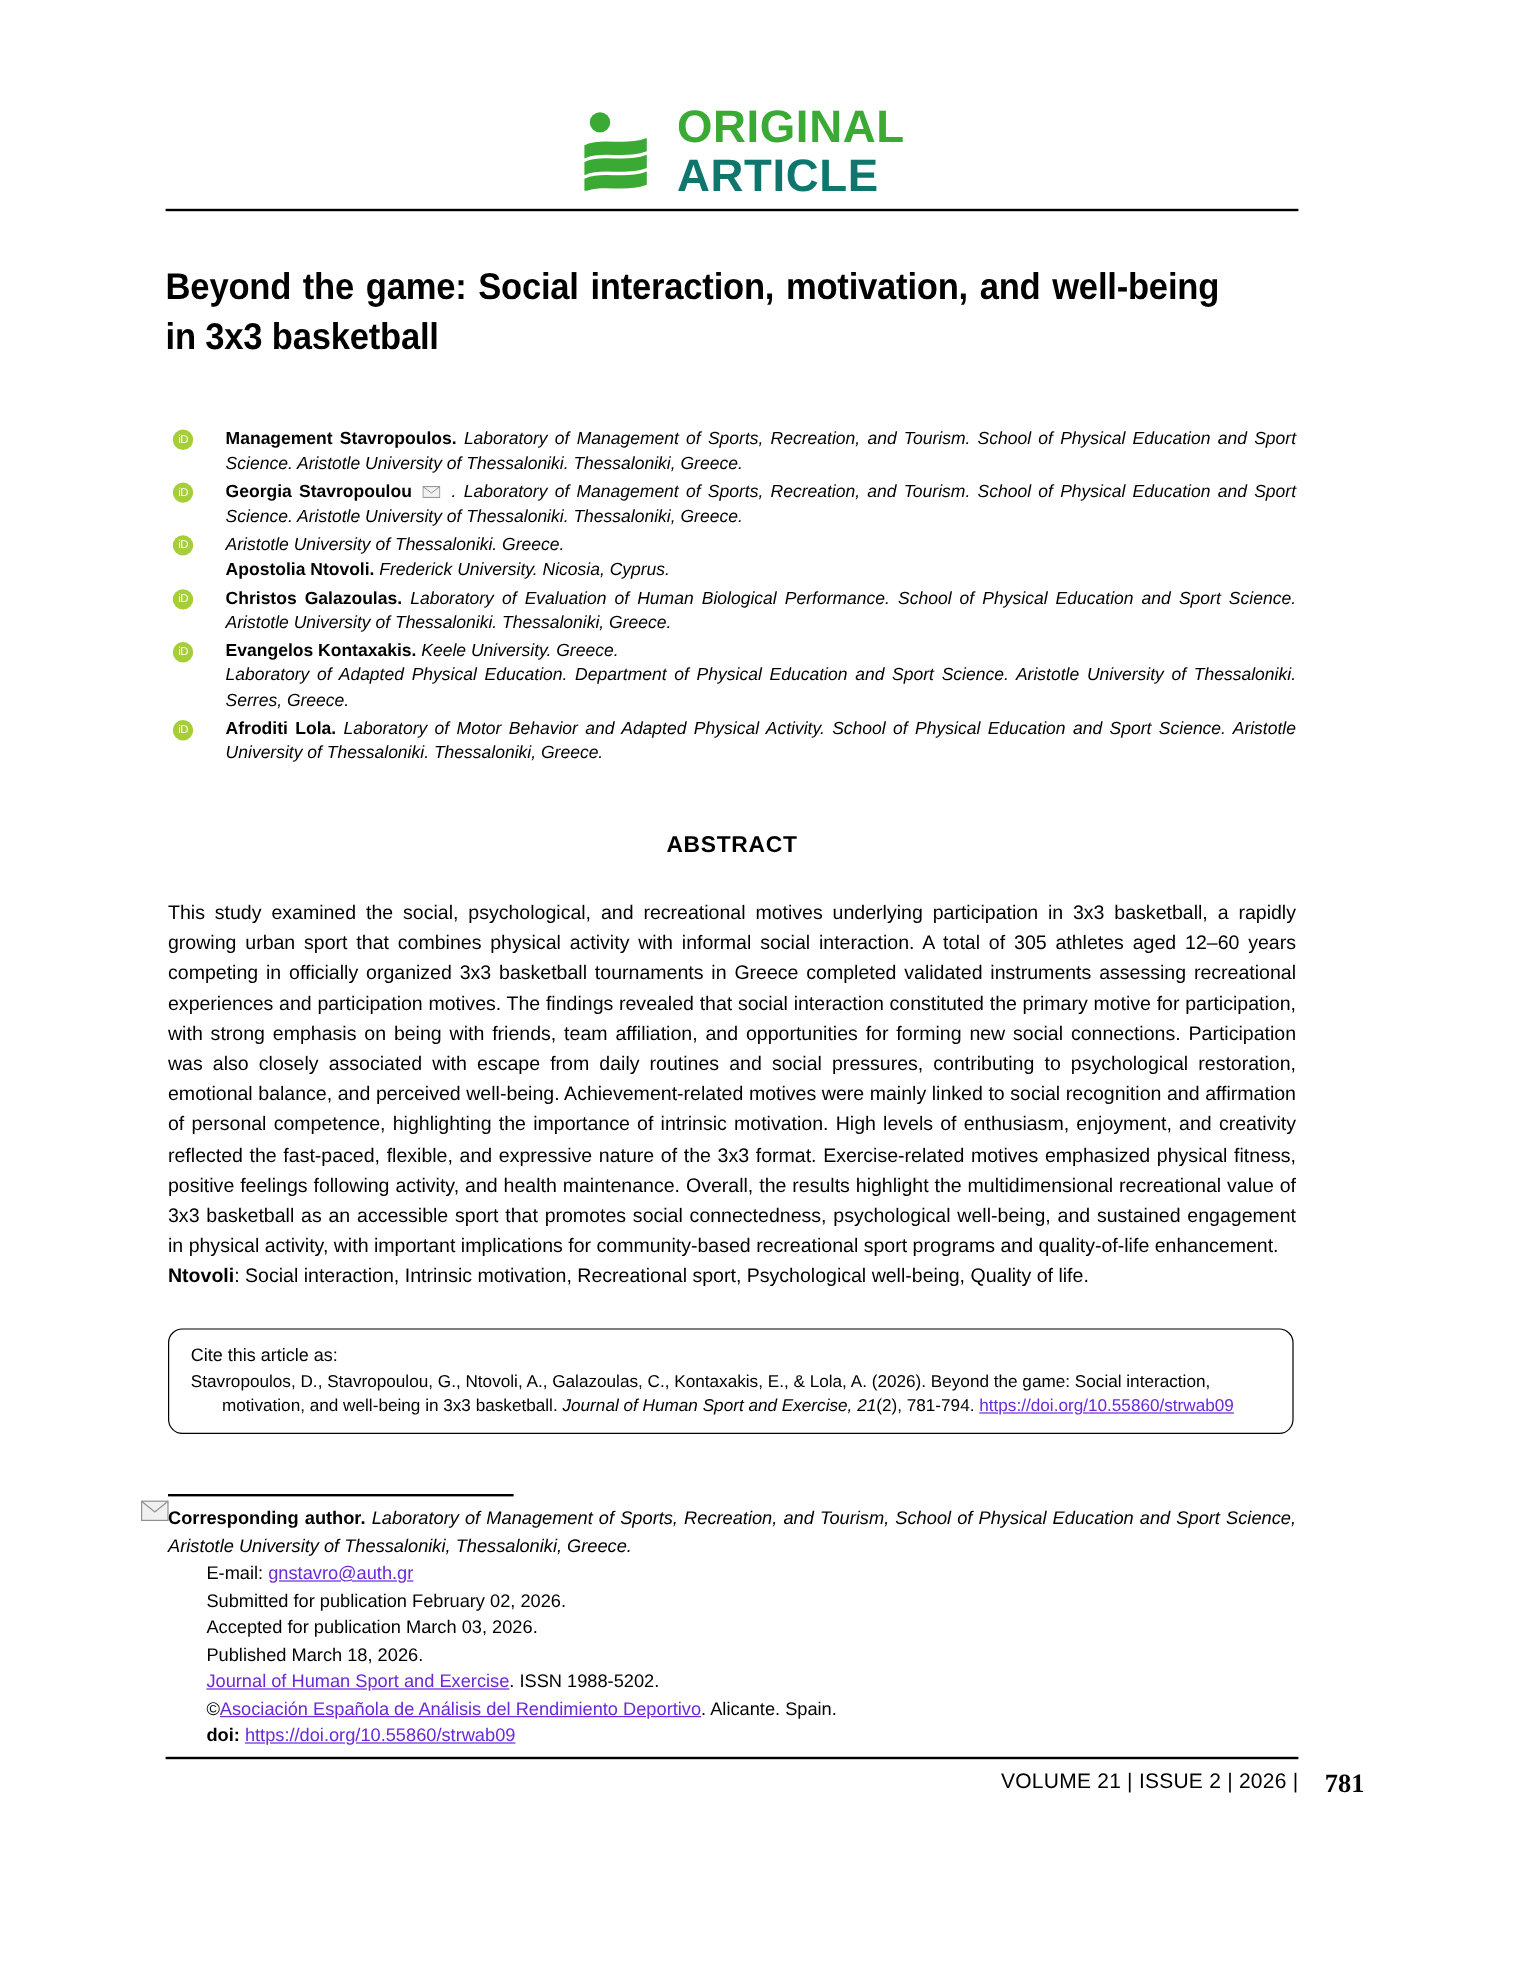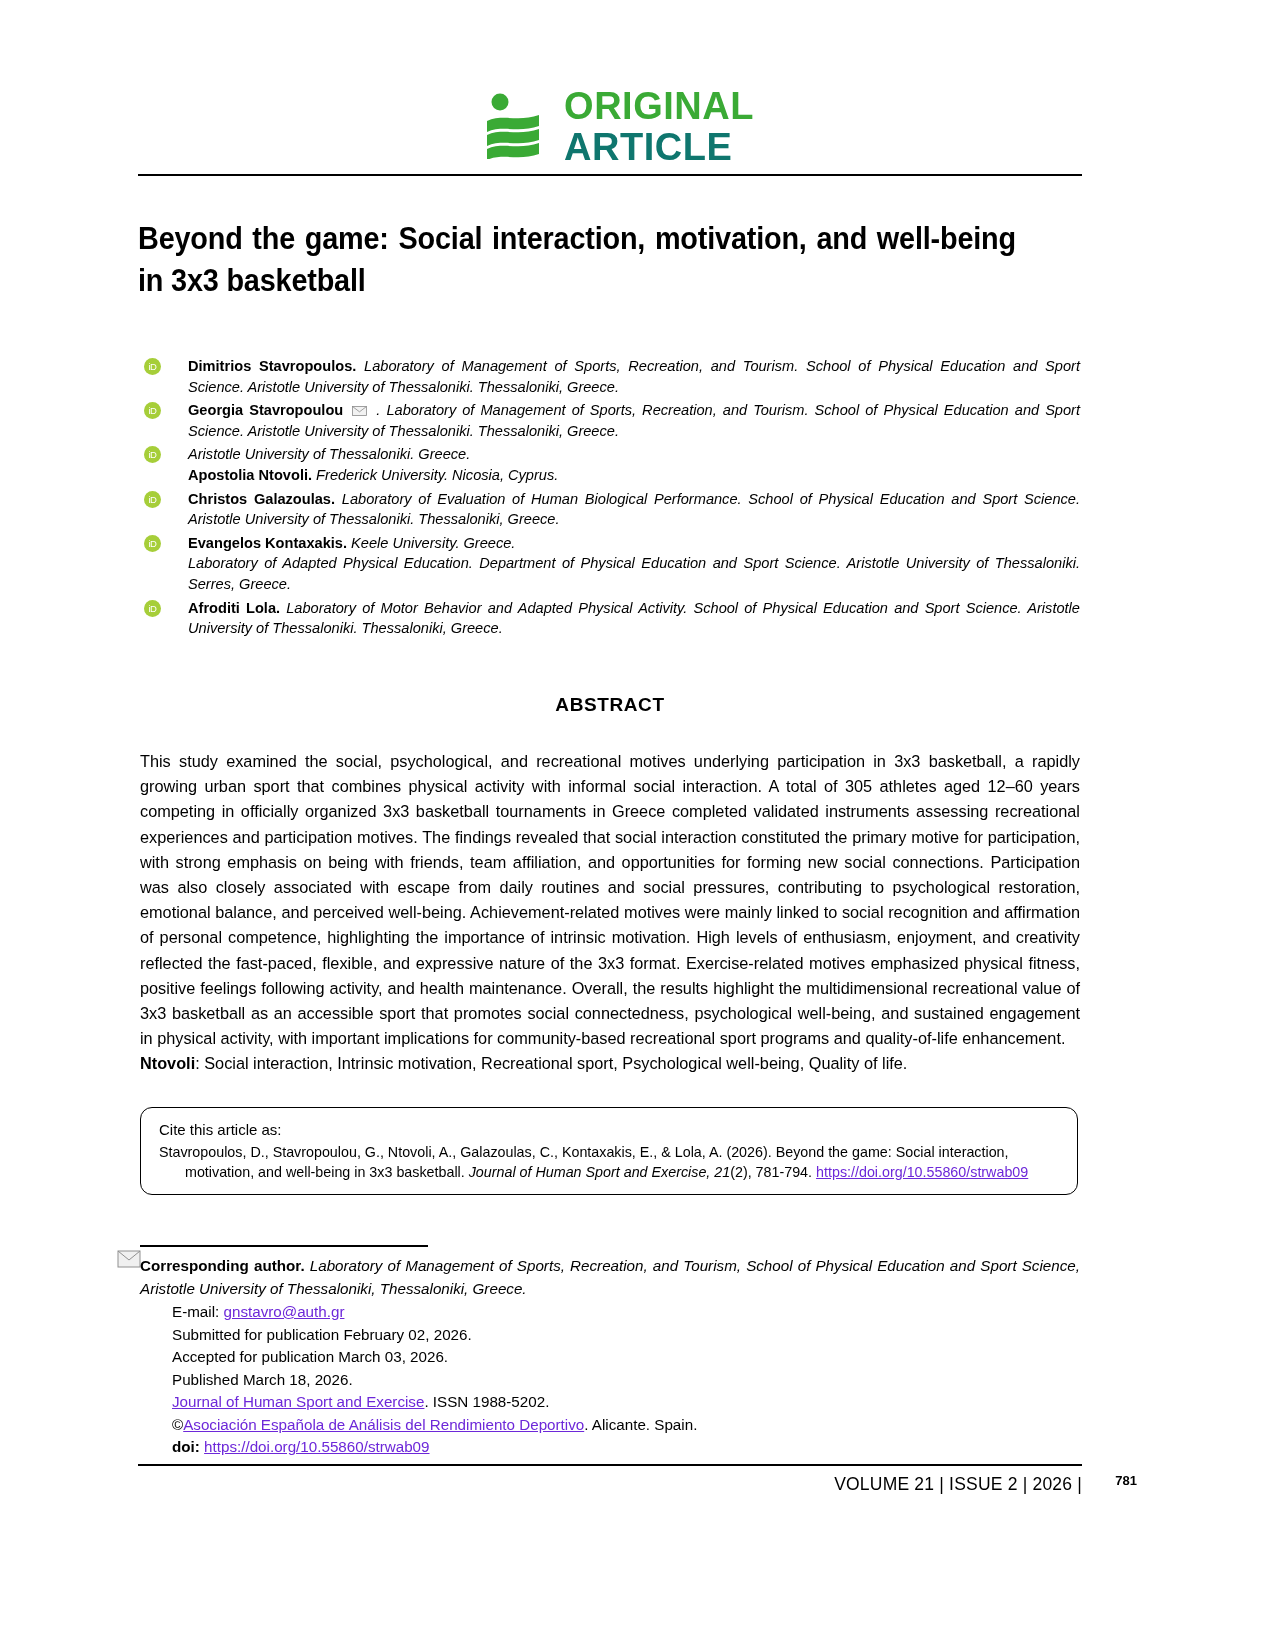--- a/index.html
+++ b/index.html
@@ -250,22 +250,23 @@
     position: absolute;
     right: 193px;
     top: 1458px;
     font-size: 17.5px;
     letter-spacing: 0.2px;
   }
   .footer-page {
     position: absolute;
     right: 138px;
     top: 1457px;
-    font-size: 13px;
-    font-weight: bold;
+    font-size: 22px;
+    font-weight: bold;
+    font-family: Liberation Serif, serif;
   }
 </style>
 </head>
 <body>
 
 <div class="page">
 
   <div class="header-block">
     <div class="logo-wrap">
       <div class="logo-mark">
@@ -284,21 +285,21 @@
   </div>
   <div class="header-rule"></div>
 
   <div class="title">Beyond the game: Social interaction, motivation, and well-being in 3x3 basketball</div>
 
   <div class="authors">
 
     <div class="author-row">
       <span class="orcid">iD</span>
       <span class="author-line">
-        <span class="author-name">Dimitrios Stavropoulos.</span>
+        <span class="author-name">Management Stavropoulos.</span>
         <span class="author-aff">Laboratory of Management of Sports, Recreation, and Tourism. School of Physical Education and Sport Science. Aristotle University of Thessaloniki. Thessaloniki, Greece.</span>
       </span>
     </div>
 
     <div class="author-row">
       <span class="orcid">iD</span>
       <span class="author-line">
         <span class="author-name">Georgia Stavropoulou</span>
         <span class="env-icon">
           <svg width="15" height="10" viewBox="0 0 15 10" xmlns="http://www.w3.org/2000/svg">

